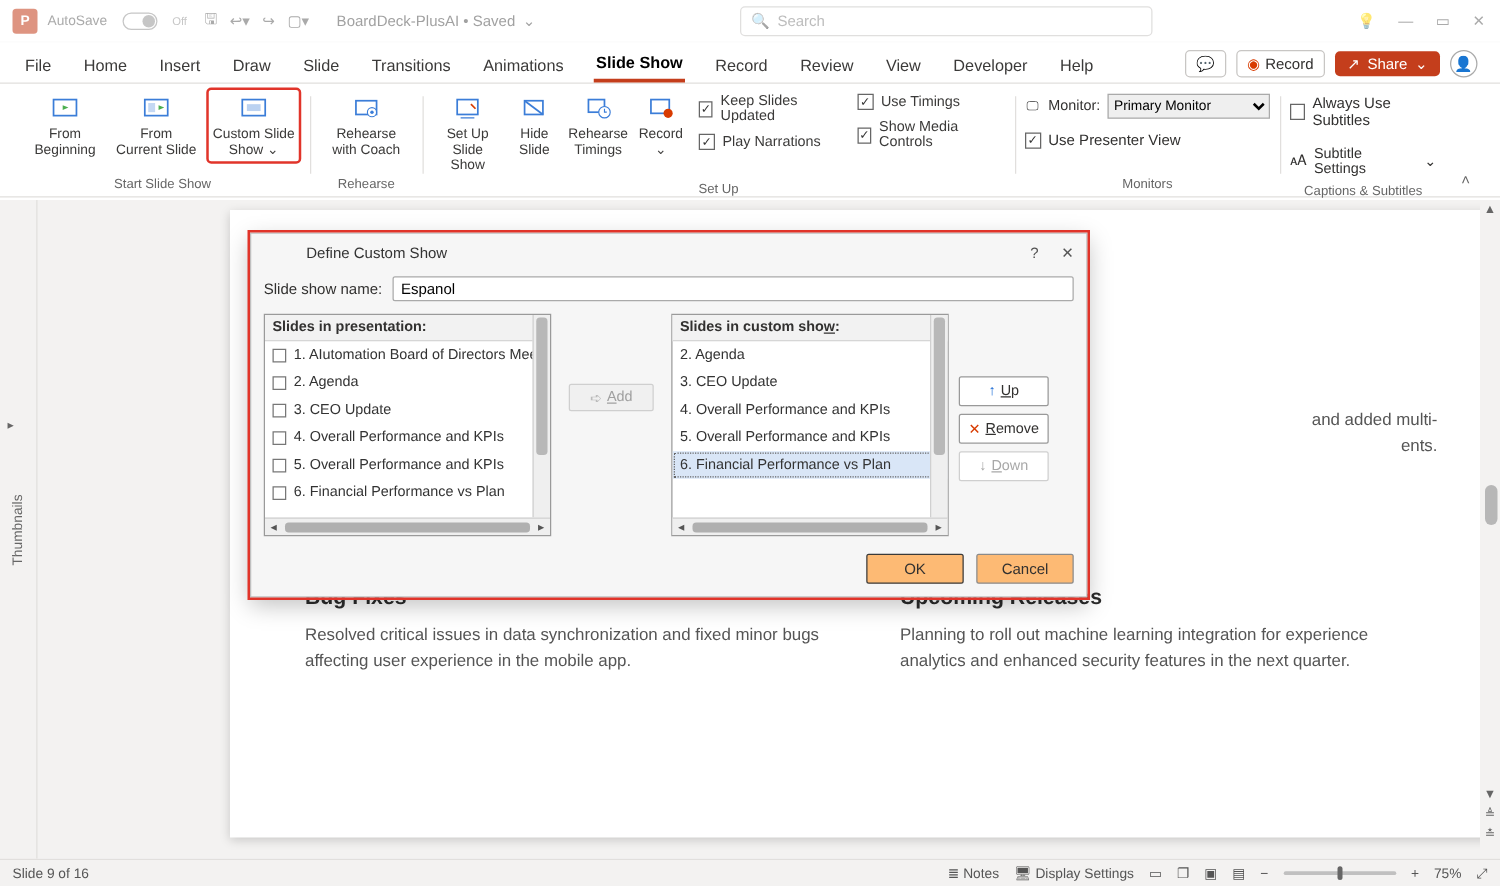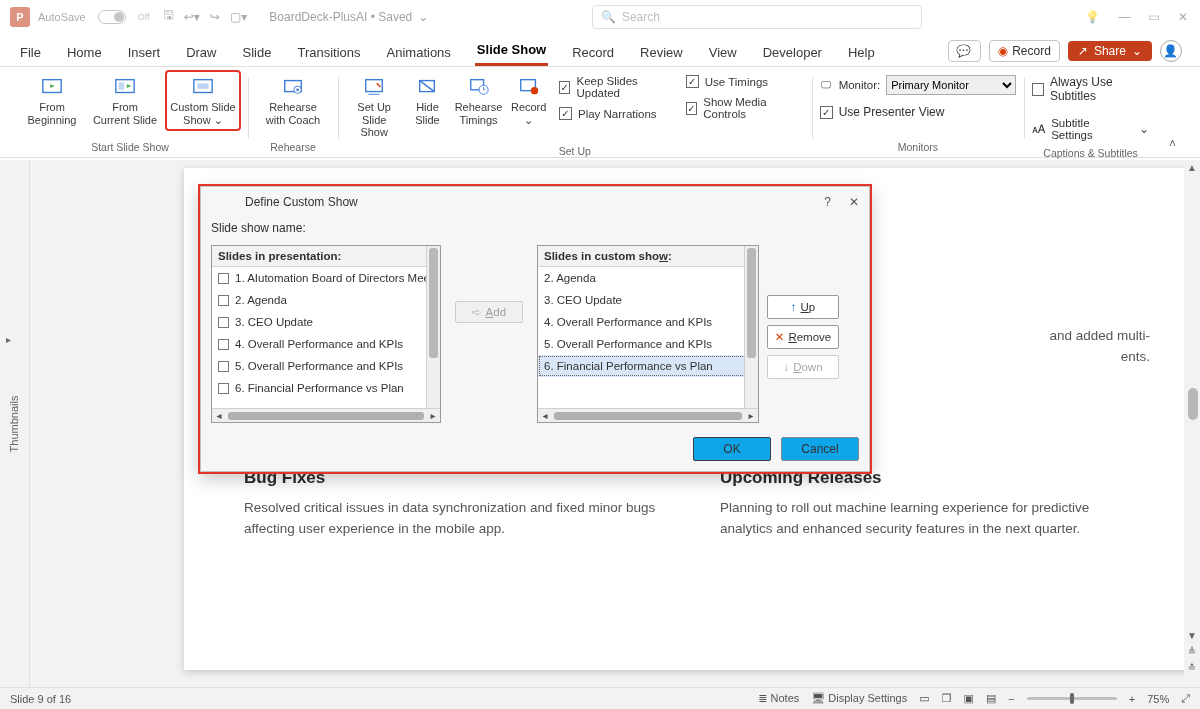--- a/index.html
+++ b/index.html
@@ -89,21 +89,21 @@
   .list-hscroll { position:absolute; left:0; right:0; bottom:0; height:14px; background:#efefef; border-top:1px solid #d0d0d0; display:flex; align-items:center;}
   .lharrow { width:14px; text-align:center; color:#555; font-size:10px;}
   .lhthumb { flex:1; margin:0 2px; height:8px; background:#b0b0b0; border-radius:3px;}
   .midcol { width:80px; display:flex; align-items:center; justify-content:center; padding-top:56px;}
   .addbtn { width:68px; height:22px; border:1px solid #cfcfcf; background:#f0f0f0; color:#a0a0a0; font-size:11.5px; display:flex; align-items:center; justify-content:center; gap:4px; border-radius:2px;}
   .rightcol { display:flex; flex-direction:column; gap:6px; padding-top:50px;}
   .minibtn { width:72px; height:24px; border:1px solid #999; background:#fff; font-size:11.5px; display:flex; align-items:center; justify-content:center; gap:4px; border-radius:2px;}
   .minibtn.disabled { color:#a8a8a8; border-color:#cfcfcf;}
   .minibtn .up { color:#1668d4;} .minibtn .rm { color:#d83b01;} .minibtn .dn { color:#a8a8a8;}
   .dlg-foot { display:flex; justify-content:flex-end; gap:10px; padding:8px 10px 10px;}
-  .footbtn { width:78px; height:24px; border:1px solid #8a8a8a; background:#0ea5e9; font-size:12px; display:flex; align-items:center; justify-content:center; border-radius:2px;}
+  .footbtn { width:78px; height:24px; border:1px solid #8a8a8a; background:#fdba74; font-size:12px; display:flex; align-items:center; justify-content:center; border-radius:2px;}
   .footbtn.primary { border:1.5px solid #3b3a39;}
   
   .statusbar { position:absolute; left:0; right:0; bottom:0; height:22px; background:var(--bg-grey); border-top:1px solid #e1dfdd; display:flex; align-items:center; padding:0 10px; font-size:11px; color:#555; gap:14px;}
   .statusbar .right { margin-left:auto; display:flex; align-items:center; gap:12px;}
   .zoom-slider { width:90px; height:3px; background:#c0c0c0; position:relative; border-radius:2px;}
   .zoom-slider::after { content:""; position:absolute; left:48%; top:-4px; width:4px; height:11px; background:#666; border-radius:2px;}
   .svgicon { width:22px; height:22px;}
   u.acc { text-decoration:underline;}
 </style>
 </head>
@@ -343,21 +343,21 @@
         <div>and added multi-</div>
         <div style="margin-top:6px; text-align:right;">ents.</div>
       </div>
       <div class="slide-content" style="margin-top:260px;">
         <div>
           <div class="sc-h">Bug Fixes</div>
           <div class="sc-p">Resolved critical issues in data synchronization and fixed minor bugs affecting user experience in the mobile app.</div>
         </div>
         <div>
           <div class="sc-h">Upcoming Releases</div>
-          <div class="sc-p">Planning to roll out machine learning experience for predictive analytics and enhanced security features in the next quarter.</div>
+          <div class="sc-p">Planning to roll out machine learning integration for experience analytics and enhanced security features in the next quarter.</div>
         </div>
       </div>
     </div>
 
     <div class="right-scroll">
       <div class="rs-arrow" style="top:2px;">▲</div>
       <div class="rs-thumb"></div>
       <div class="rs-arrow" style="bottom:46px;">▼</div>
       <div class="rs-arrow" style="bottom:30px;">≜</div>
       <div class="rs-arrow" style="bottom:14px;">≛</div>
@@ -369,20 +369,21 @@
   <div class="dialog">
     <div class="dlg-title">
       <span>Define Custom Show</span>
       <div class="right">
         <span>?</span>
         <span>✕</span>
       </div>
     </div>
     <div class="dlg-row">
       <span style="white-space:nowrap;">Slide show name:</span>
+      <input type="text" value="Espanol" style="">
     </div>
     <div class="dlg-body">
 
       <div class="listpane">
         <div class="listhdr">Slides in presentation:</div>
         <div class="listbody">
           <div class="li">
               <span class="smallchk"></span>
               <span>1. AIutomation Board of Directors Meeting</span>
             </div>

